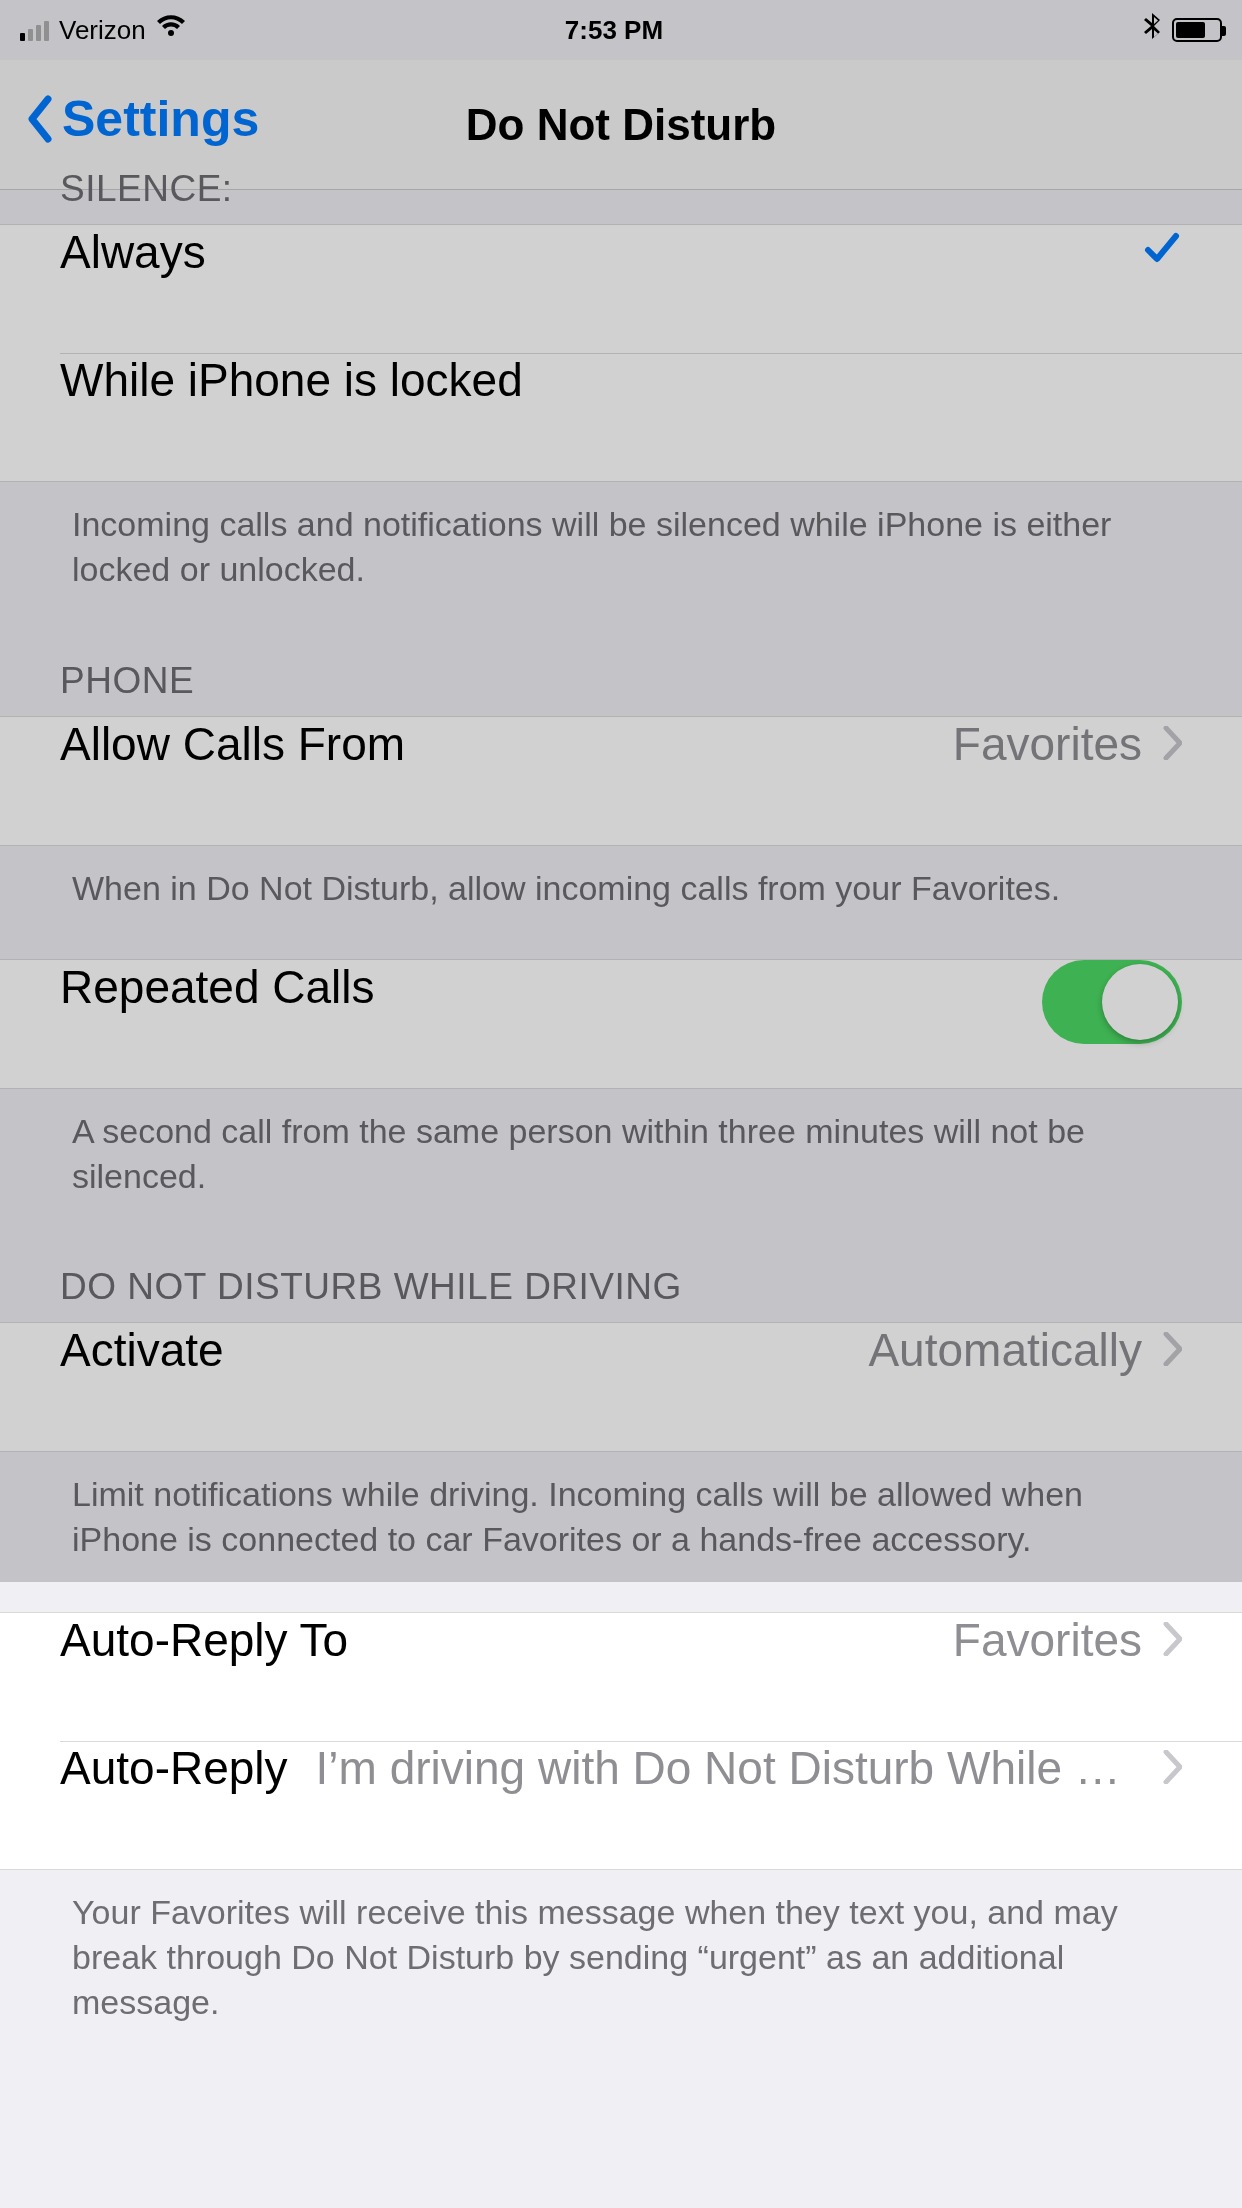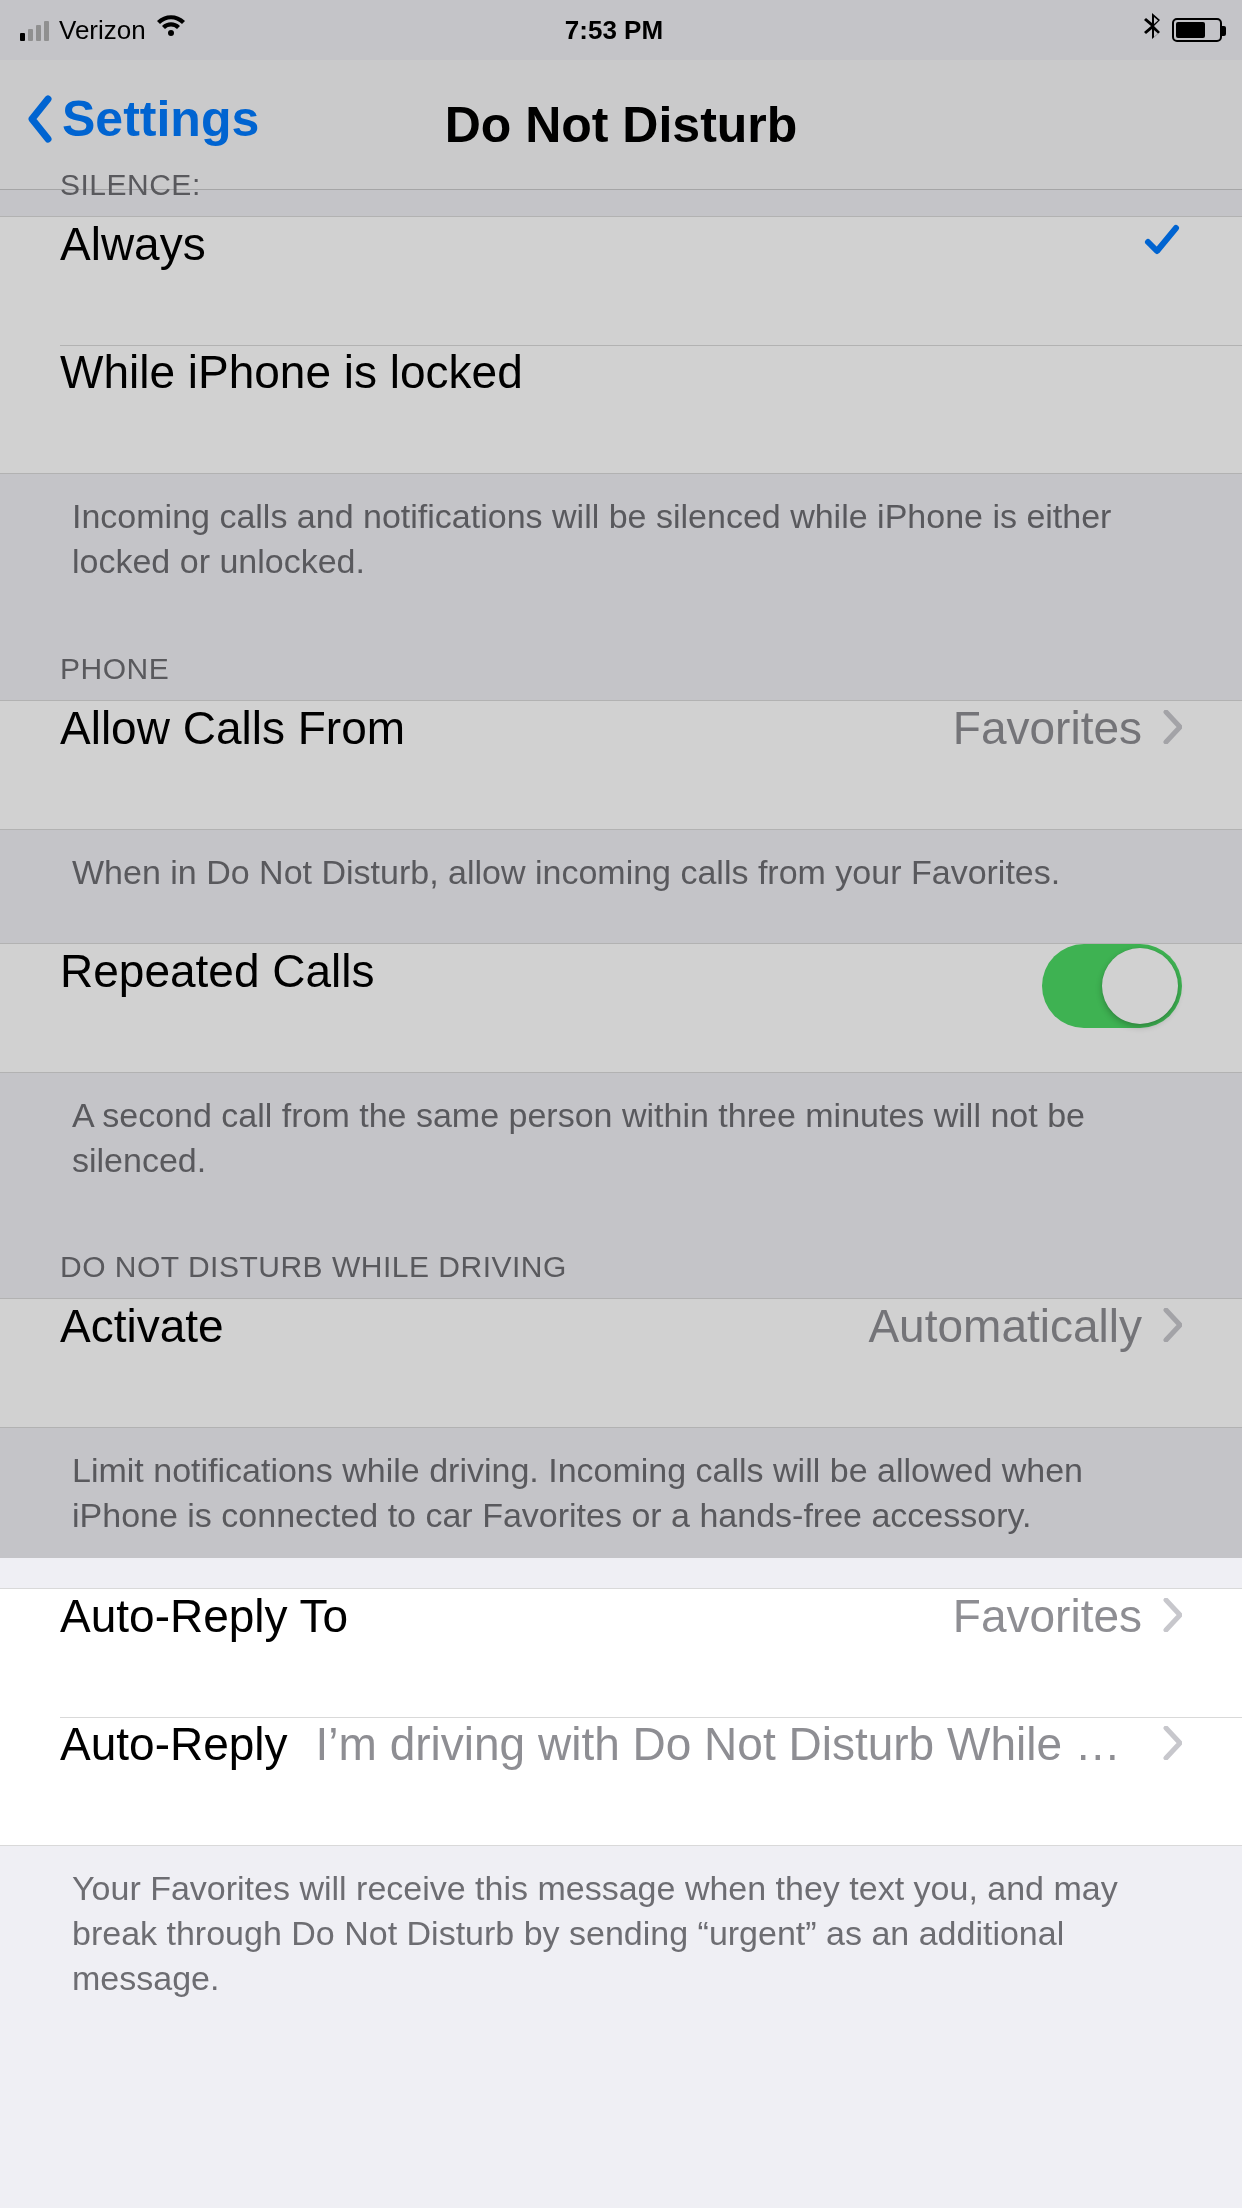--- a/index.html
+++ b/index.html
@@ -65,30 +65,30 @@
     position: relative;
     border-bottom: 1px solid rgba(0,0,0,0.18);
     background: #f7f7f8;
   }
   .back-btn {
     position: absolute; left: 24px; top: 0; bottom: 12px;
     display: flex; align-items: center; gap: 10px;
     color: #007aff; font-size: 50px; font-weight: 700;
   }
   .back-btn svg { width: 28px; height: 48px; }
-  .nav-title { font-size: 50px; font-weight: 600; color: #000; }
+  .nav-title { font-size: 44px; font-weight: 600; color: #000; }
 
   
   .content {
     width: 100%;
     position: relative;
   }
 
   .section-header {
-    font-size: 30px;
+    font-size: 37px;
     color: #6d6d72;
     text-transform: uppercase;
     padding: 48px 60px 14px;
     letter-spacing: 0.5px;
   }
   .section-header.clipped {
     padding-top: 0;
     margin-top: -22px;
     overflow: hidden;
   }

